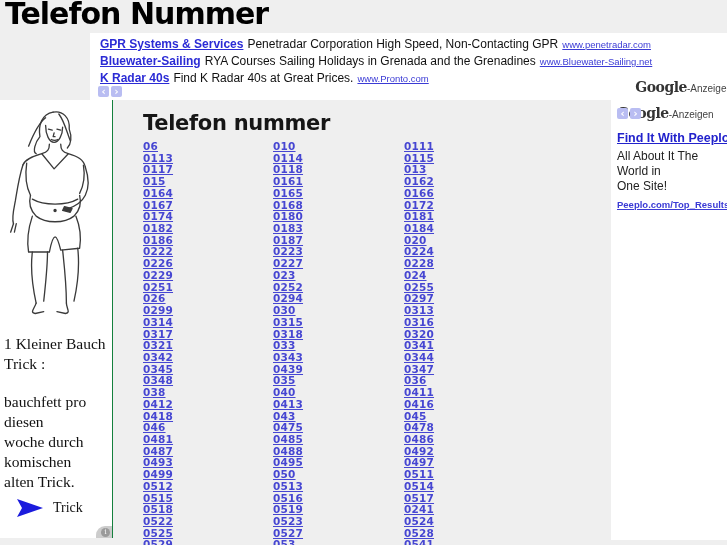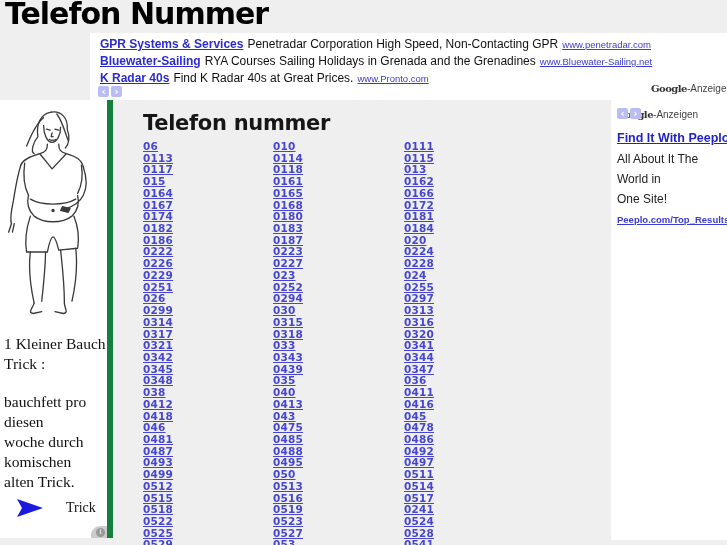--- a/index.html
+++ b/index.html
@@ -28,35 +28,35 @@
   .ad-url{color:#3b3bd5;text-decoration:underline;font-size:9.5px;margin-left:4px;}
   .pager{position:absolute;display:flex;gap:2px;}
   .top-ad-block .pager{left:8px;bottom:3px;}
   .pager-btn{
     width:11px;height:11px;background:#b9bdf2;color:#ffffff;border-radius:2px;
     font-size:10px;font-weight:bold;line-height:11px;text-align:center;
     font-family:"DejaVu Sans",sans-serif;
   }
   .google-brand{white-space:nowrap;}
   .top-ad-block .google-brand{position:absolute;right:5px;bottom:4px;}
-  .g-word{font-family:"DejaVu Serif",serif;font-weight:bold;font-size:10px;color:#333;letter-spacing:-0.5px;}
+  .g-word{font-family:"DejaVu Serif",serif;font-weight:bold;font-size:14px;color:#333;letter-spacing:-0.5px;}
   .g-suffix{font-size:10px;color:#444;margin-top:28px;}
 
   
   .left-ad{
     position:absolute;left:0;top:100px;width:113px;height:438px;
-    background:#ffffff;border-right:6px solid #15803d;box-sizing:border-box;
+    background:#ffffff;border-right:1px solid #15803d;box-sizing:border-box;
   }
   .woman-sketch{display:block;margin:4px auto 0 auto;}
   .diet-text{
     font-family:cursive;color:#111;
     font-size:15.5px;line-height:20px;padding-left:4px;margin-top:2px;
   }
   .diet-body{margin-top:18px;}
-  .cta-row{display:flex;align-items:center;gap:22px;margin:6px 0 0 16px;}
+  .cta-row{display:flex;align-items:center;gap:9px;margin:6px 0 0 16px;}
   .cta-label{font-family:cursive;font-size:14px;color:#111;}
   .info-tab{
     position:absolute;right:0;bottom:0;width:16px;height:12px;background:#ccc;
     border-top-left-radius:9px;display:flex;align-items:center;justify-content:center;
   }
   .info-dot{
     width:9px;height:9px;border-radius:50%;background:#9a9a9a;color:#fff;
     font-size:7px;line-height:9px;text-align:center;font-family:"DejaVu Serif",serif;
     margin-left:3px;
   }
@@ -80,21 +80,21 @@
   .right-ad{
     position:absolute;left:611px;top:100px;width:116px;height:440px;
     background:#ffffff;box-sizing:border-box;
   }
   .ra-head{display:flex;align-items:center;padding:4px 2px 0 6px;}
   .ra-head .google-brand{flex:1;}
   .ra-title{
     display:inline-block;margin:9px 0 0 6px;font-size:12.5px;font-weight:bold;
     color:#2222cc;text-decoration:underline;white-space:nowrap;
   }
-  .ra-desc{margin:3px 0 0 6px;font-size:12px;line-height:20px;color:#222;}
+  .ra-desc{margin:3px 0 0 6px;font-size:12px;line-height:15px;color:#222;}
   .ra-url{
     display:inline-block;margin:4px 0 0 6px;font-size:9.5px;color:#3b3bd5;
     text-decoration:underline;font-weight:bold;white-space:nowrap;
   }
 </style>
 </head>
 <body>
 
 <h1 id="page-title">Telefon Nummer</h1>
 

